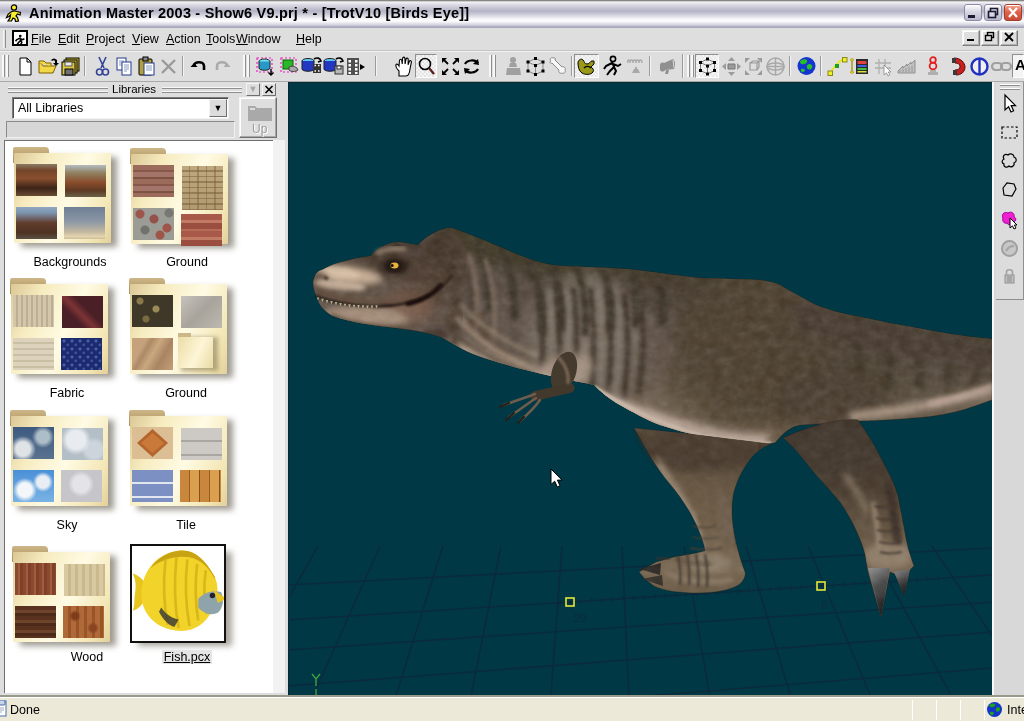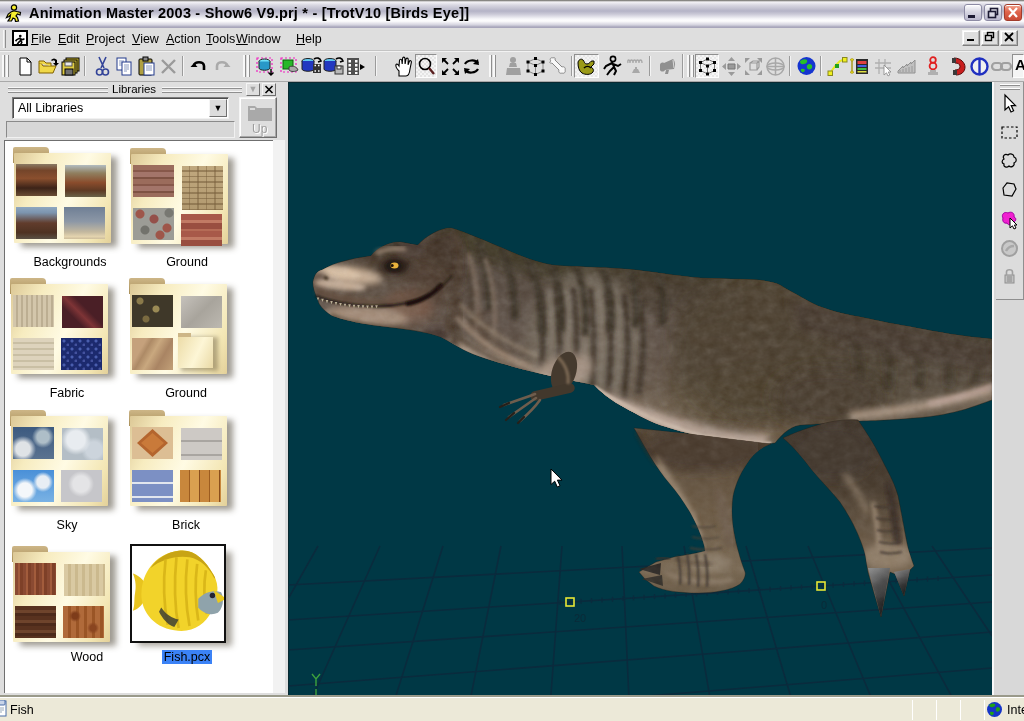--- a/index.html
+++ b/index.html
@@ -450,21 +450,21 @@
           <div class="ftab"></div>
           <div class="fbody"></div>
         <div class="th" style="left:3px; top:17px; background:#dcbe94;"><svg width="41" height="32">
               <polygon points="20.5,2 36,16 20.5,30 5,16" fill="#b4652e"></polygon>
               <polygon points="20.5,6 32,16 20.5,26 9,16" fill="#c97a3a"></polygon>
             </svg></div>
         <div class="th" style="left:52px; top:18px; background:repeating-linear-gradient(180deg,#cdc9c5 0 12px,#a9a5a1 12px 14px),repeating-linear-gradient(90deg,rgba(205,201,197,0.6) 0 12px,rgba(160,156,152,0.6) 12px 14px); background-color:#c4c0bc;"></div>
         <div class="th" style="left:3px; top:60px; background:repeating-linear-gradient(180deg,#7c90c4 0 12px,#e2e6ee 12px 14px),repeating-linear-gradient(90deg,rgba(124,144,196,0.7) 0 16px,rgba(226,230,238,0.7) 16px 18px); background-color:#7c90c4;"></div>
         <div class="th" style="left:51px; top:60px; background:repeating-linear-gradient(90deg,#c8873c 0 9px,#9c5c20 9px 10px,#daa050 10px 19px,#8a4e1c 19px 20px),repeating-linear-gradient(180deg,rgba(200,135,60,0.5) 0 9px,rgba(140,80,30,0.5) 9px 10px); background-color:#c8873c;"></div>
       </div>
-      <div class="flabel" style="left:126px; top:377px;">Brick</div>
+      <div class="flabel" style="left:126px; top:377px;">Tile</div>
 
       <div class="folder" style="left:7px; top:405px;">
         <div class="fshadow"></div>
           <div class="ftab"></div>
           <div class="fbody"></div>
         <div class="th" style="left:3px; top:17px; background:repeating-linear-gradient(90deg,#8a4a32 0 3px,#a25c3c 3px 5px,#7e4028 5px 8px);"></div>
         <div class="th" style="left:52px; top:18px; background:repeating-linear-gradient(90deg,#d9c9a2 0 4px,#cbb98e 4px 7px);"></div>
         <div class="th" style="left:3px; top:60px; background:repeating-linear-gradient(180deg,#58321f 0 4px,#6e442c 4px 7px,#4c2a1a 7px 10px);"></div>
         <div class="th" style="left:51px; top:60px; background:radial-gradient(circle 6px at 12px 10px,#7e3c1a 0 3px,transparent 6px),radial-gradient(circle 6px at 30px 22px,#8a4520 0 3px,transparent 6px),repeating-linear-gradient(90deg,#b06a3a 0 5px,#9a5526 5px 8px);"></div>
       </div>
@@ -486,21 +486,21 @@
               <path d="M71,26 C69,38 69,52 72,66"></path>
             </g>
             <path d="M64,52 C70,46 78,44 85,46 C88,52 87,60 82,65 C75,68 68,65 64,60 Z" fill="#8fa3ab"></path>
             <path d="M78,44 L90,52 L82,56 Z" fill="#e8c81e"></path>
             <circle cx="77" cy="49" r="2.5" fill="#223"></circle>
             <path d="M30,60 C34,66 40,70 46,71 L42,78 C36,76 31,70 28,64 Z" fill="#3e3e34" opacity="0.85"></path>
               </g>
           </svg>
         </div>
       </div>
-      <div class="flabel" style="left:127px; top:509px;"><span style="background:#3b82f6; padding:0 2px;">Fish.pcx</span></div>
+      <div class="flabel" style="left:127px; top:509px;"><span style="background:#e5e5e5; padding:0 2px;text-decoration:underline;">Fish.pcx</span></div>
     </div>
     <div id="pscroll" class="abs"></div>
   </div>
 
   <div id="viewport" class="abs">
     <svg id="scene" width="704" height="613" viewBox="0 0 704 613">
     <defs>
       <filter id="b1" x="-50%" y="-50%" width="200%" height="200%">
             <feGaussianBlur stdDeviation="1"></feGaussianBlur>
           </filter>
@@ -863,21 +863,21 @@
       </div>
     </div>
   </div>
 
   <div id="statusbar" class="abs">
     <svg class="abs" style="left:-7px; top:3px;" width="16" height="18" viewBox="0 0 16 18">
         <rect x="2" y="1" width="11" height="15" fill="#fff" stroke="#4a6ea8"></rect>
         <rect x="4" y="0" width="8" height="5" rx="1" fill="#c8d4e8" stroke="#4a6ea8"></rect>
         <path d="M4 8 h7 M4 10 h7 M4 12 h5" stroke="#9ab" stroke-width="1"></path>
       </svg>
-    <div id="stext" class="abs">Fish</div>
+    <div id="stext" class="abs">Done</div>
     <div class="ssep" style="left:912px;"></div>
     <div class="ssep" style="left:936px;"></div>
     <div class="ssep" style="left:960px;"></div>
     <div class="ssep" style="left:984px;"></div>
     <svg class="abs" style="left:986px; top:4px;" width="17" height="17" viewBox="0 0 17 17">
         <circle cx="8.5" cy="8.5" r="7.5" fill="#1535c8"></circle>
         <path d="M3 4 Q6 1.5 9 3 Q10 5 7 6 Q4 7 3 4 Z" fill="#1fa318"></path>
         <path d="M11 6 Q14.5 6 14 9 Q12 12 10 10 Q9 8 11 6 Z" fill="#1fa318"></path>
         <path d="M4 11 Q7 10 8 12 Q7 15 5 14 Q3.5 13 4 11 Z" fill="#1fa318"></path>
       </svg>

